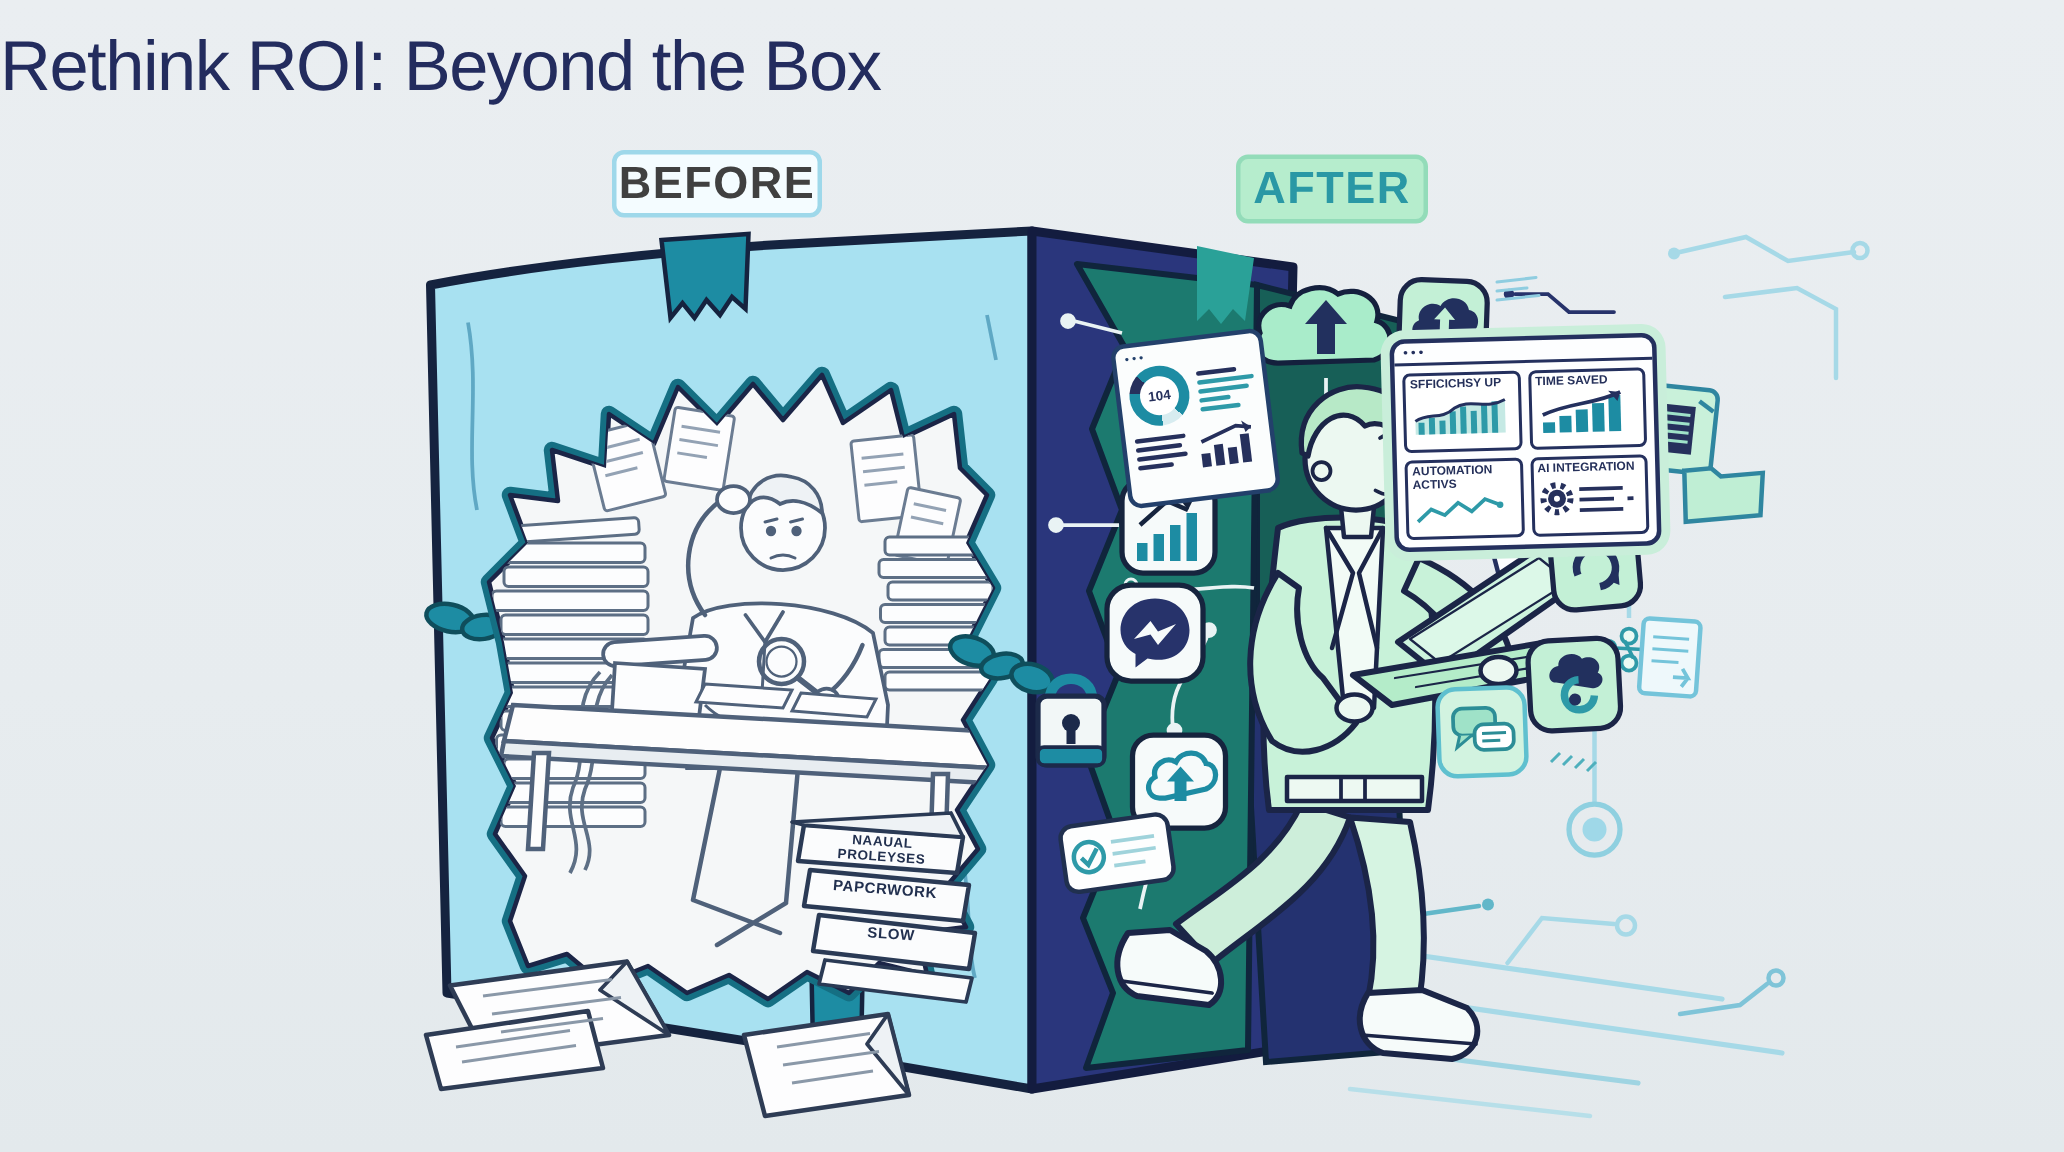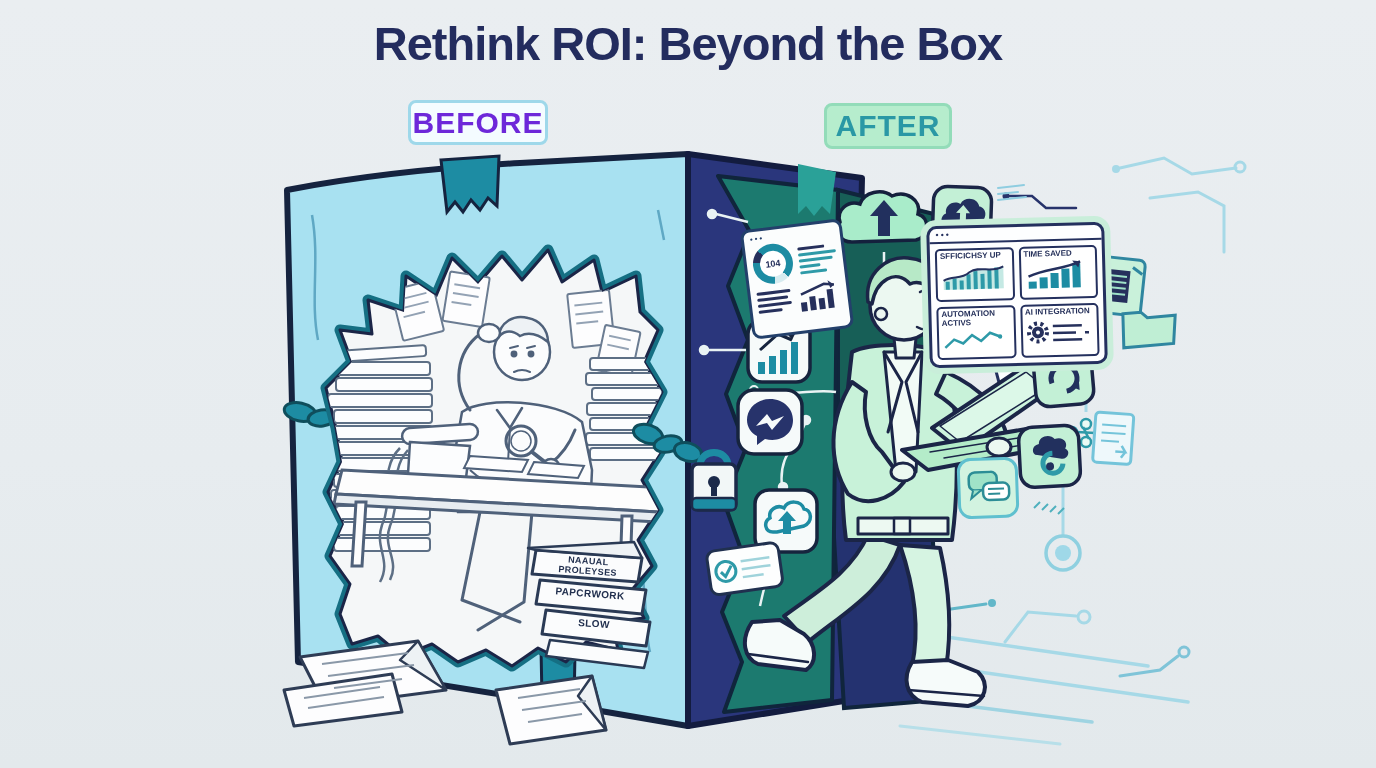--- a/index.html
+++ b/index.html
@@ -1,25 +1,25 @@
 <!DOCTYPE html>
 <html><head>
 <meta charset="utf-8">
 <style>
   html,body{margin:0;padding:0;background:#dfe4e8;}
   *{box-sizing:border-box;font-family:"Liberation Sans",sans-serif;}
   .stage{position:relative;width:1376px;height:768px;overflow:hidden;
          background:linear-gradient(180deg,#eaeef1 0%,#e7ecef 60%,#e3e9ec 100%);}
   svg.scene{position:absolute;inset:0;z-index:1;}
-  .title{position:absolute;left:0;right:0;top:16px;margin:0;text-align:center;z-index:5;
-         font-size:47px;font-weight:bold;letter-spacing:-1px;color:#232c5e;}
+  .title{position:absolute;left:0;right:0;top:16px;margin:0;text-align:left;z-index:5;
+         font-size:47px;font-weight:normal;letter-spacing:-1px;color:#232c5e;}
   .badge{position:absolute;z-index:5;display:flex;align-items:center;justify-content:center;
          font-weight:bold;letter-spacing:1px;border-radius:8px;}
   .badge.before{left:408px;top:100px;width:140px;height:45px;background:#f4fcff;
-         border:3px solid #9ed8ea;color:#6d28d9;font-size:30px;}
+         border:3px solid #9ed8ea;color:#404040;font-size:30px;}
   .badge.after{left:824px;top:103px;width:128px;height:46px;background:#b6edcd;
          border:3px solid #93dcb9;color:#2a98a5;font-size:30px;}
   
   .bubble{position:absolute;left:928px;top:224px;width:178px;height:142px;z-index:4;
           background:#fdfeff;border:3px solid #24305e;border-radius:10px;
           box-shadow:0 0 0 6px #c9eeda;transform:rotate(-1.5deg);}
   .bubble-head{height:15px;border-bottom:2px solid #24305e;display:flex;align-items:center;padding:0 6px;}
   .bubble-dots{font-size:9px;color:#24305e;letter-spacing:2px;line-height:1;}
   .bubble-grid{display:grid;grid-template-columns:1fr 1fr;gap:5px;padding:5px;}
   .bcard{border:2px solid #24305e;border-radius:5px;padding:2px 3px;height:53px;overflow:hidden;background:#fff;}

